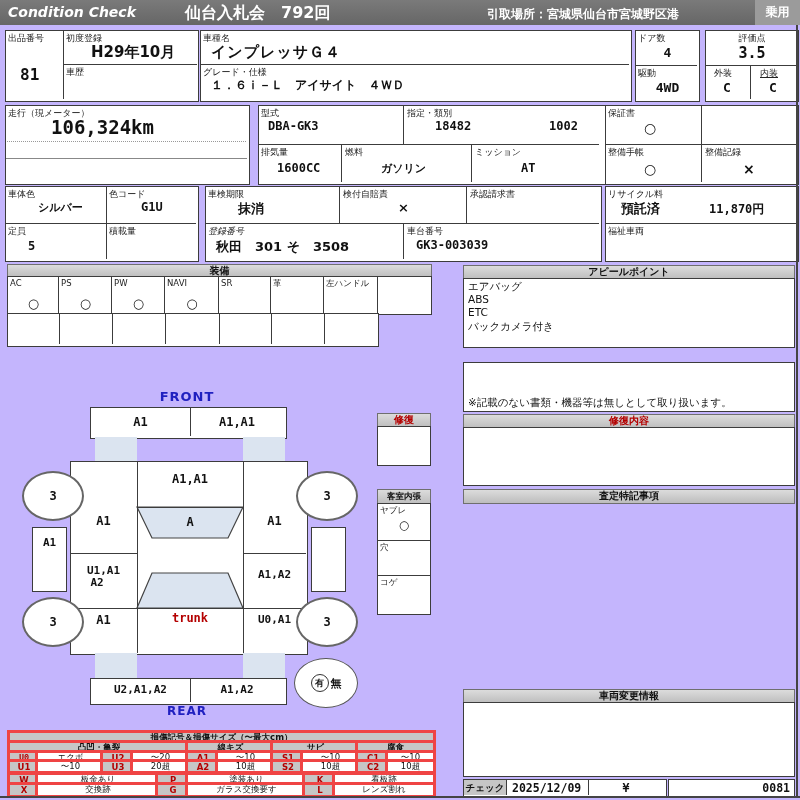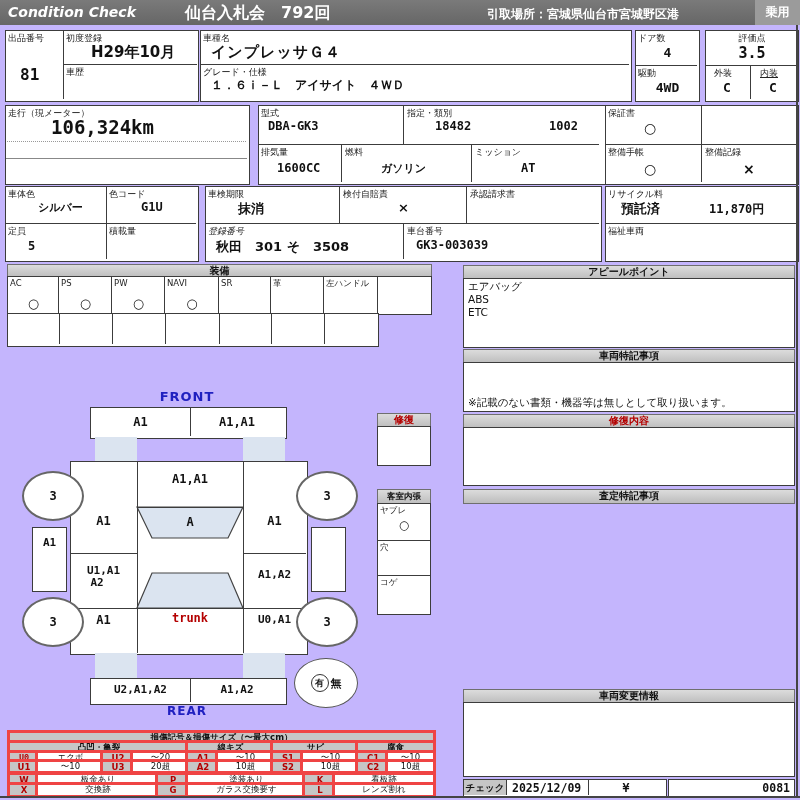--- a/index.html
+++ b/index.html
@@ -197,23 +197,23 @@
     <div class="vline" style="left:211px;top:0;height:30px;"></div>
     <div class="vline" style="left:263px;top:0;height:30px;"></div>
     <div class="vline" style="left:316px;top:0;height:30px;"></div>
   </div>
 
   <div class="sechead" style="left:463px;top:265px;width:330px;height:13px;">アピールポイント</div>
   <div class="panel" style="left:463px;top:278px;width:330px;height:67px;padding-top:1px;">
     <div class="pline">エアバッグ</div>
     <div class="pline">ABS</div>
     <div class="pline">ETC</div>
-  </div>
-
-  <div class="sechead" style="left:463px;top:349px;width:330px;height:13px;">車両特記事項</div>
+    <div class="pline">バックカメラ付き</div>
+  </div>
+
   <div class="panel" style="left:463px;top:362px;width:330px;height:48px;">
     <div class="pline" style="position:absolute;bottom:2px;left:0;">※記載のない書類・機器等は無しとして取り扱います。</div>
   </div>
 
   <div class="sechead rdtx" style="left:463px;top:414px;width:330px;height:13px;">修復内容</div>
   <div class="panel" style="left:463px;top:427px;width:330px;height:57px;"></div>
 
   <div class="sechead" style="left:463px;top:489px;width:330px;height:13px;">査定特記事項</div>
 
   <div class="sechead" style="left:463px;top:689px;width:330px;height:13px;">車両変更情報</div>

